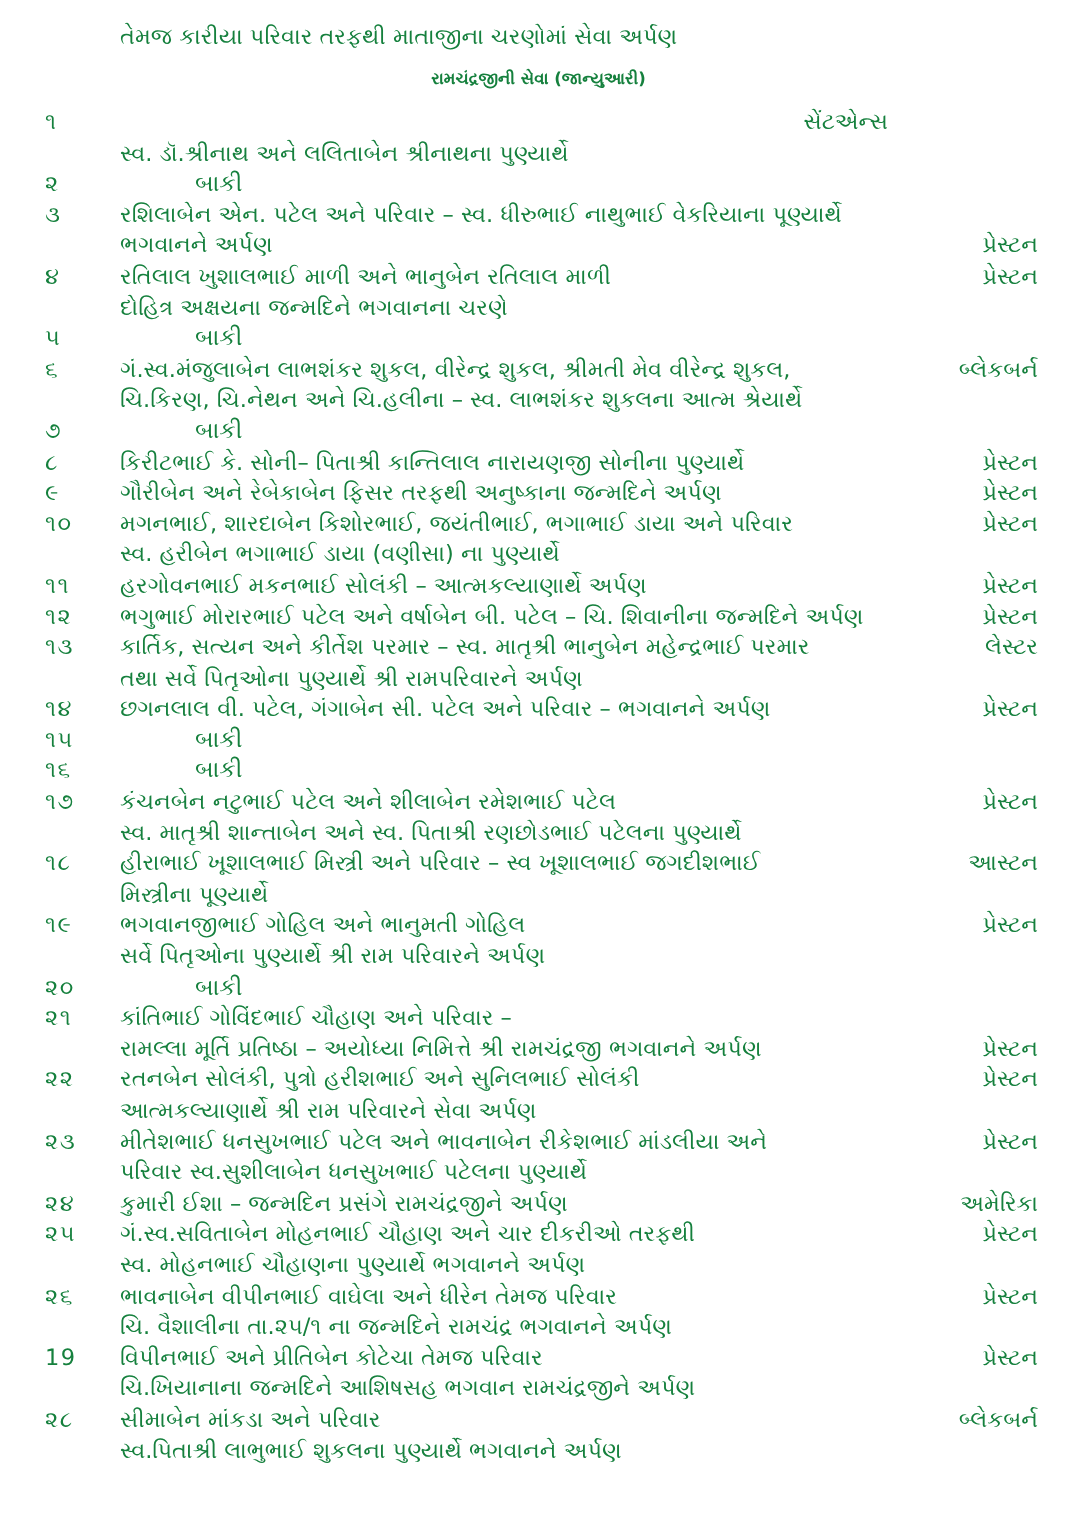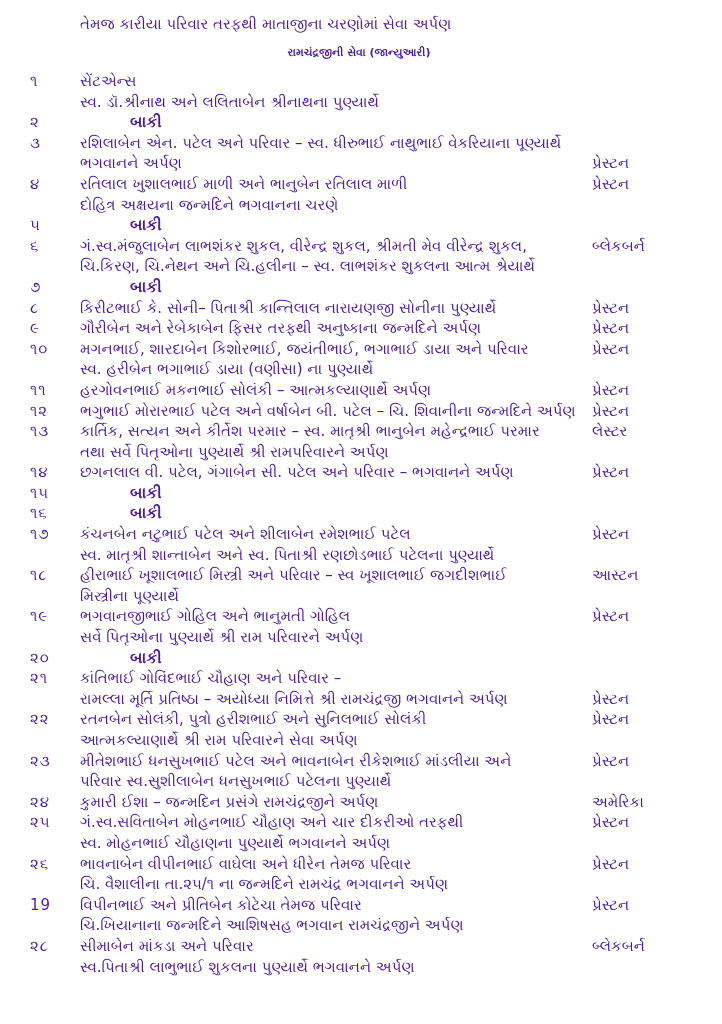--- a/index.html
+++ b/index.html
@@ -2,21 +2,21 @@
 <html><head>
 <meta charset="utf-8">
 <style>
   html, body { margin: 0; padding: 0; background: #e8e8e8; }
   .page {
     position: relative;
     width: 722px;
     height: 1024px;
     margin: 0 auto;
     background: #ffffff;
-    color: #4c1d95;
+    color: #15803d;
     font-family: "DejaVu Sans", sans-serif;
     font-size: 15px;
     overflow: hidden;
     box-sizing: border-box;
     padding: 14px 30px 0 26px;
   }
   .intro-row {
     display: grid;
     grid-template-columns: 54px 1fr;
     line-height: 21px;
@@ -36,25 +36,25 @@
     line-height: 20.6px;
     height: 20.6px;
     white-space: nowrap;
   }
   .num {
     padding-left: 4px;
     letter-spacing: 1px;
   }
   .text { overflow: hidden; }
   .text.baki {
-    font-weight: bold;
+    font-weight: normal;
     padding-left: 50px;
     font-size: 15.5px;
   }
-  .loc { text-align: left; }
+  .loc { text-align: right; }
 </style>
 </head>
 <body>
 
 <div class="page">
   <div class="intro-row">
     <span class="num"></span>
     <span class="text">તેમજ કારીયા પરિવાર તરફથી માતાજીના ચરણોમાં સેવા અર્પણ</span>
   </div>
   <div class="doc-heading">રામચંદ્રજીની સેવા (જાન્યુઆરી)</div>

